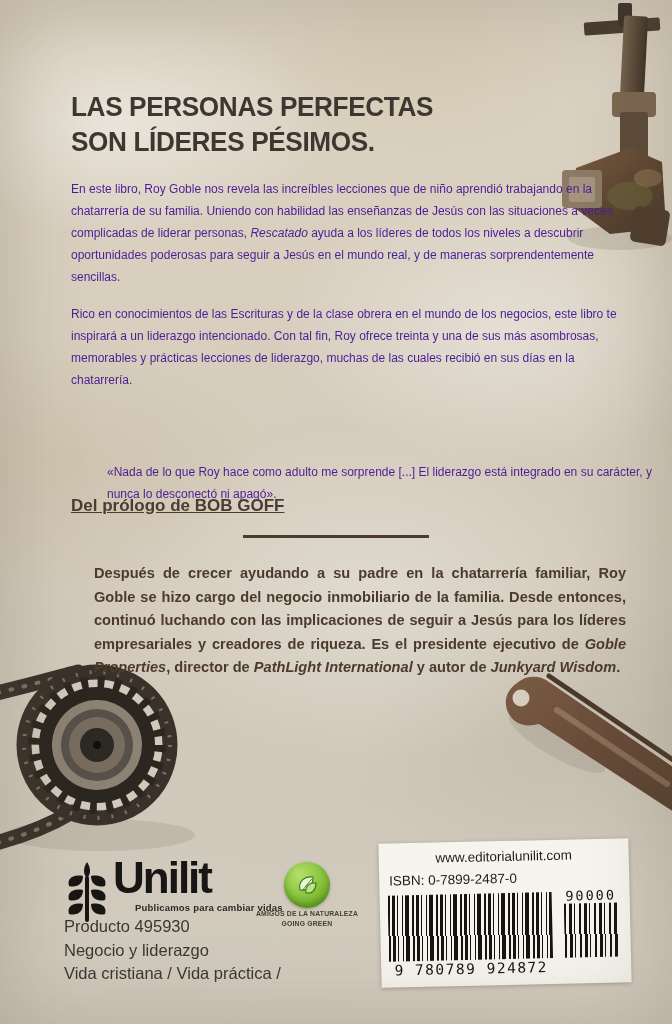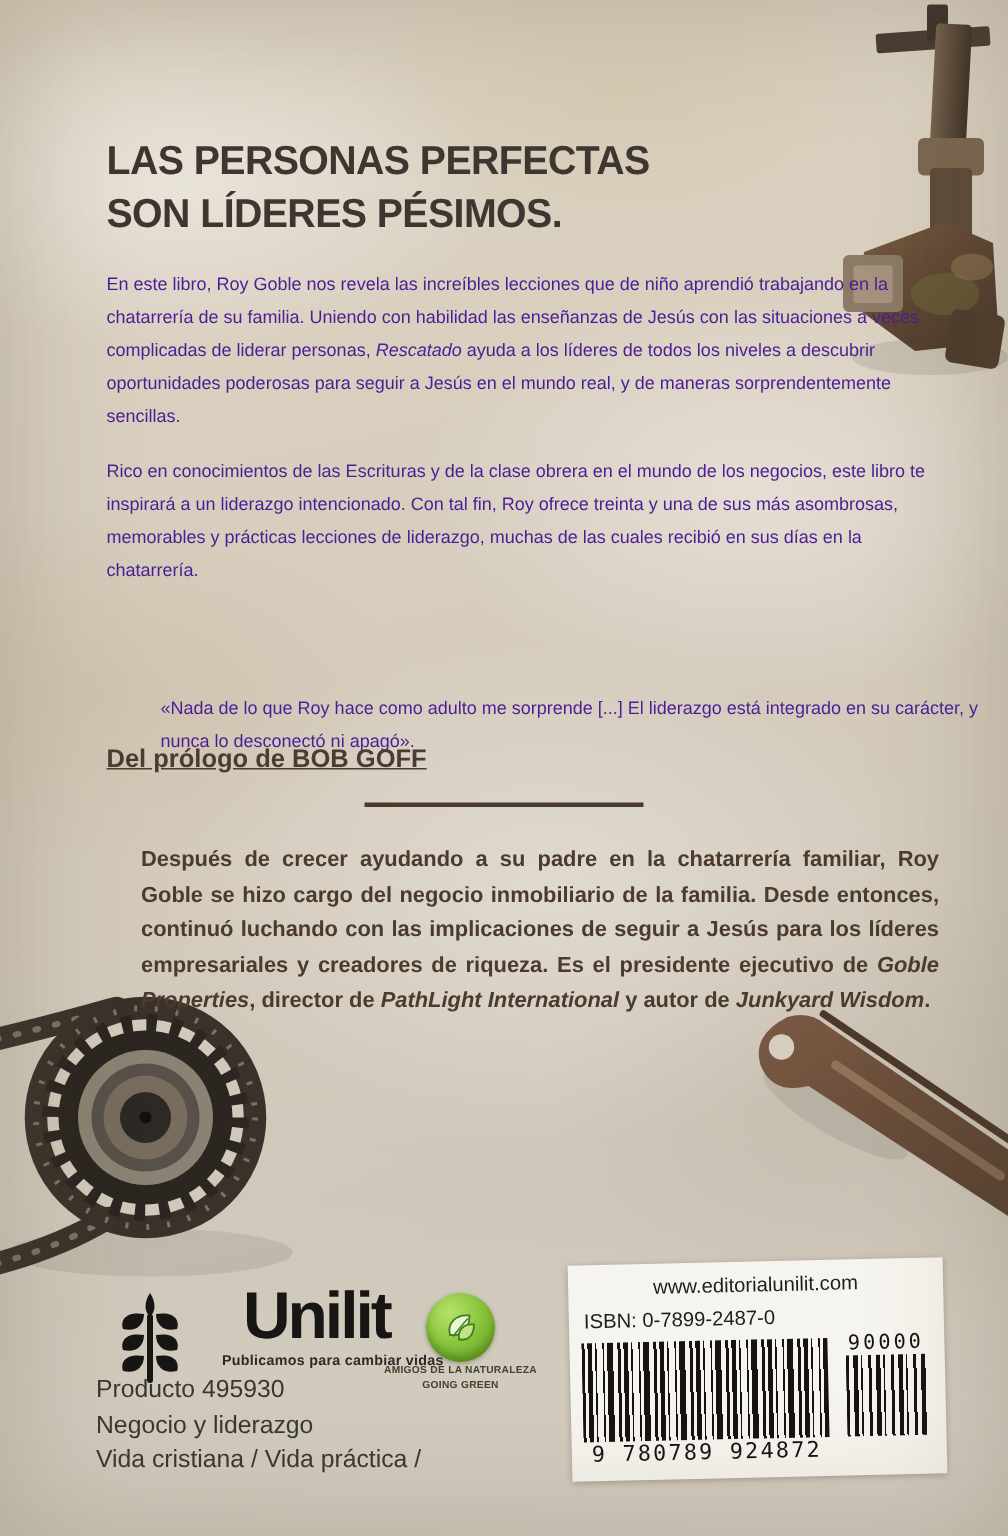--- a/index.html
+++ b/index.html
@@ -31,21 +31,21 @@
     font-size:12px; line-height:22px; color:#4c1d95; }
   .para2 { top:303px; }
   .quote { top:461px;margin-left:36px; }
   .attr  { left:71px; top:496px; font-size:17px; font-weight:bold; color:#4a3c31;text-decoration:underline; }
   .rule  { position:absolute; left:243px; top:535px; width:186px; height:3px;
     background:#4b3a2e; z-index:3; }
   .bio { left:74px; top:562px; width:532px; text-align:justify;
     font-size:14.6px; line-height:23.5px; color:#4c3b2d; font-weight:700;margin-left:20px; }
 
   
-  .unilit { position:absolute; left:76px; top:856px; z-index:4; display:flex;text-align:center; }
+  .unilit { position:absolute; left:63px; top:856px; z-index:4; display:flex; }
   .wheat { width:48px; height:64px; margin-top:4px; }
   .unilit-name { font-size:44px; font-weight:bold; letter-spacing:-2px;
     color:#181614; line-height:44px; margin-left:2px; }
   .unilit-tag { font-size:9.5px; font-weight:bold; color:#2c2a26;
     letter-spacing:0.2px; margin:2px 0 0 4px;padding-left:20px; }
   .product { position:absolute; left:64px; top:915px; z-index:4;
     font-size:16.5px; font-weight:normal; color:#3a3732; line-height:23.5px; }
 
   
   .eco { position:absolute; left:248px; top:862px; width:118px; z-index:4;

